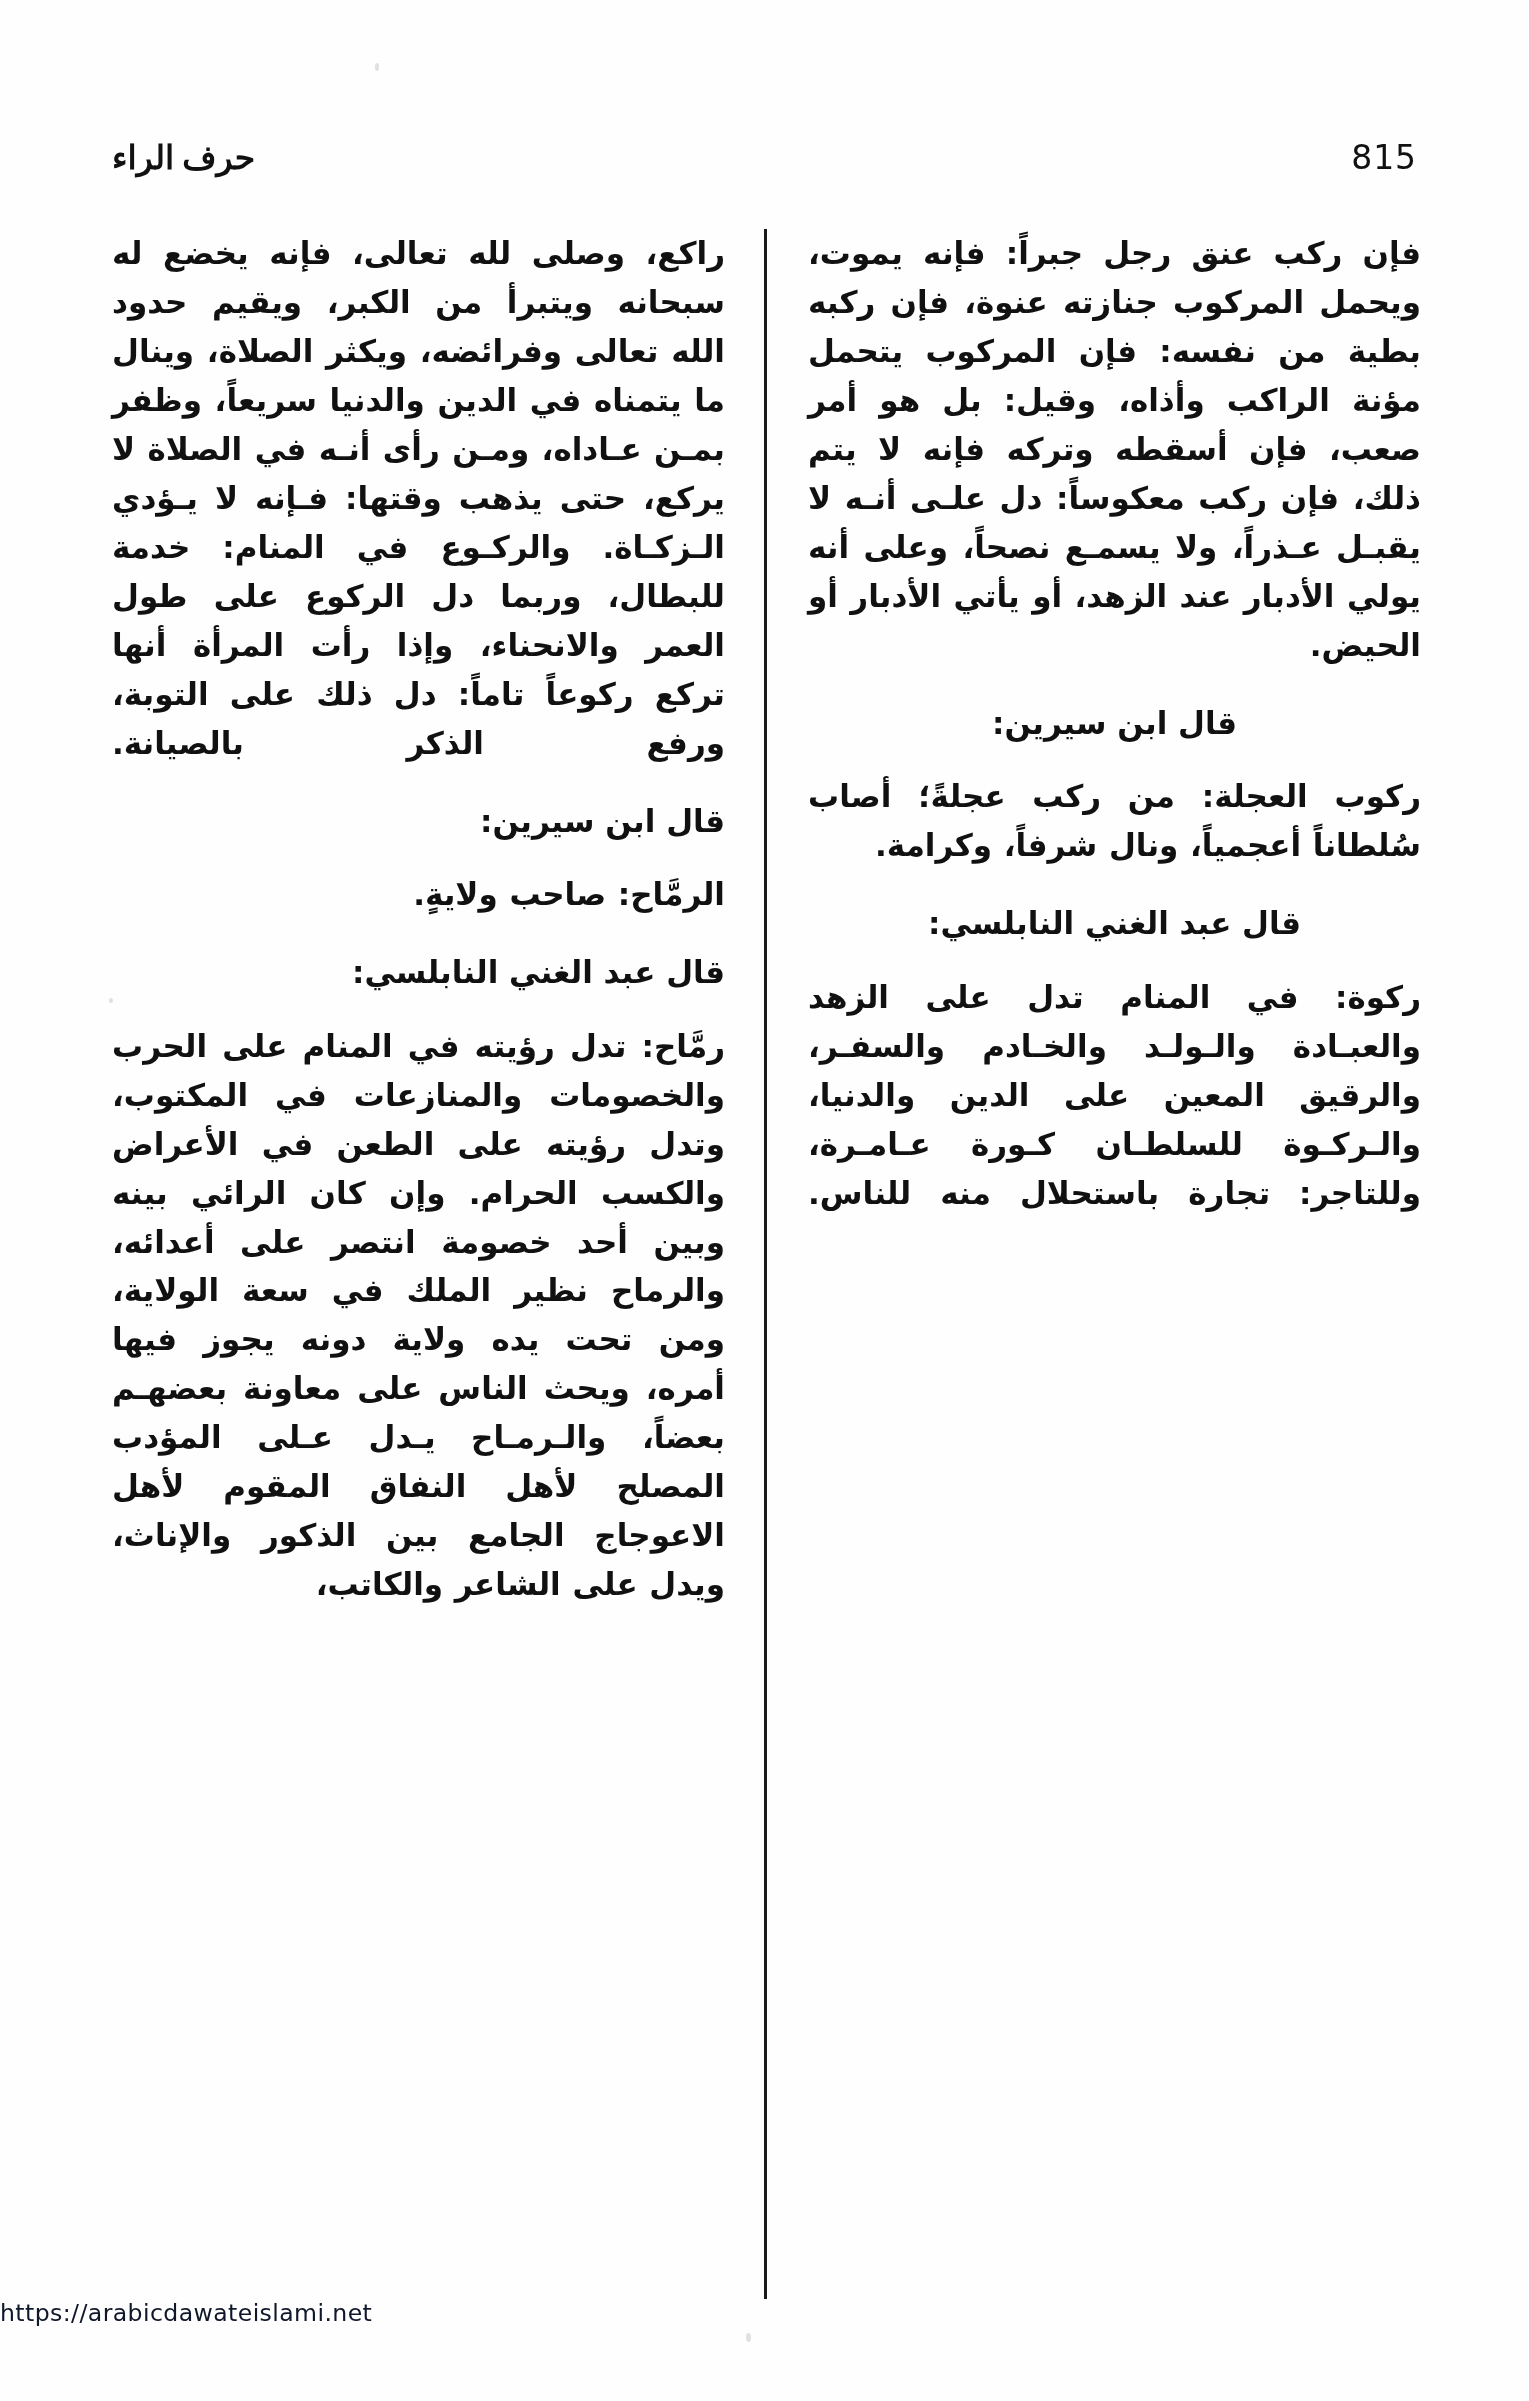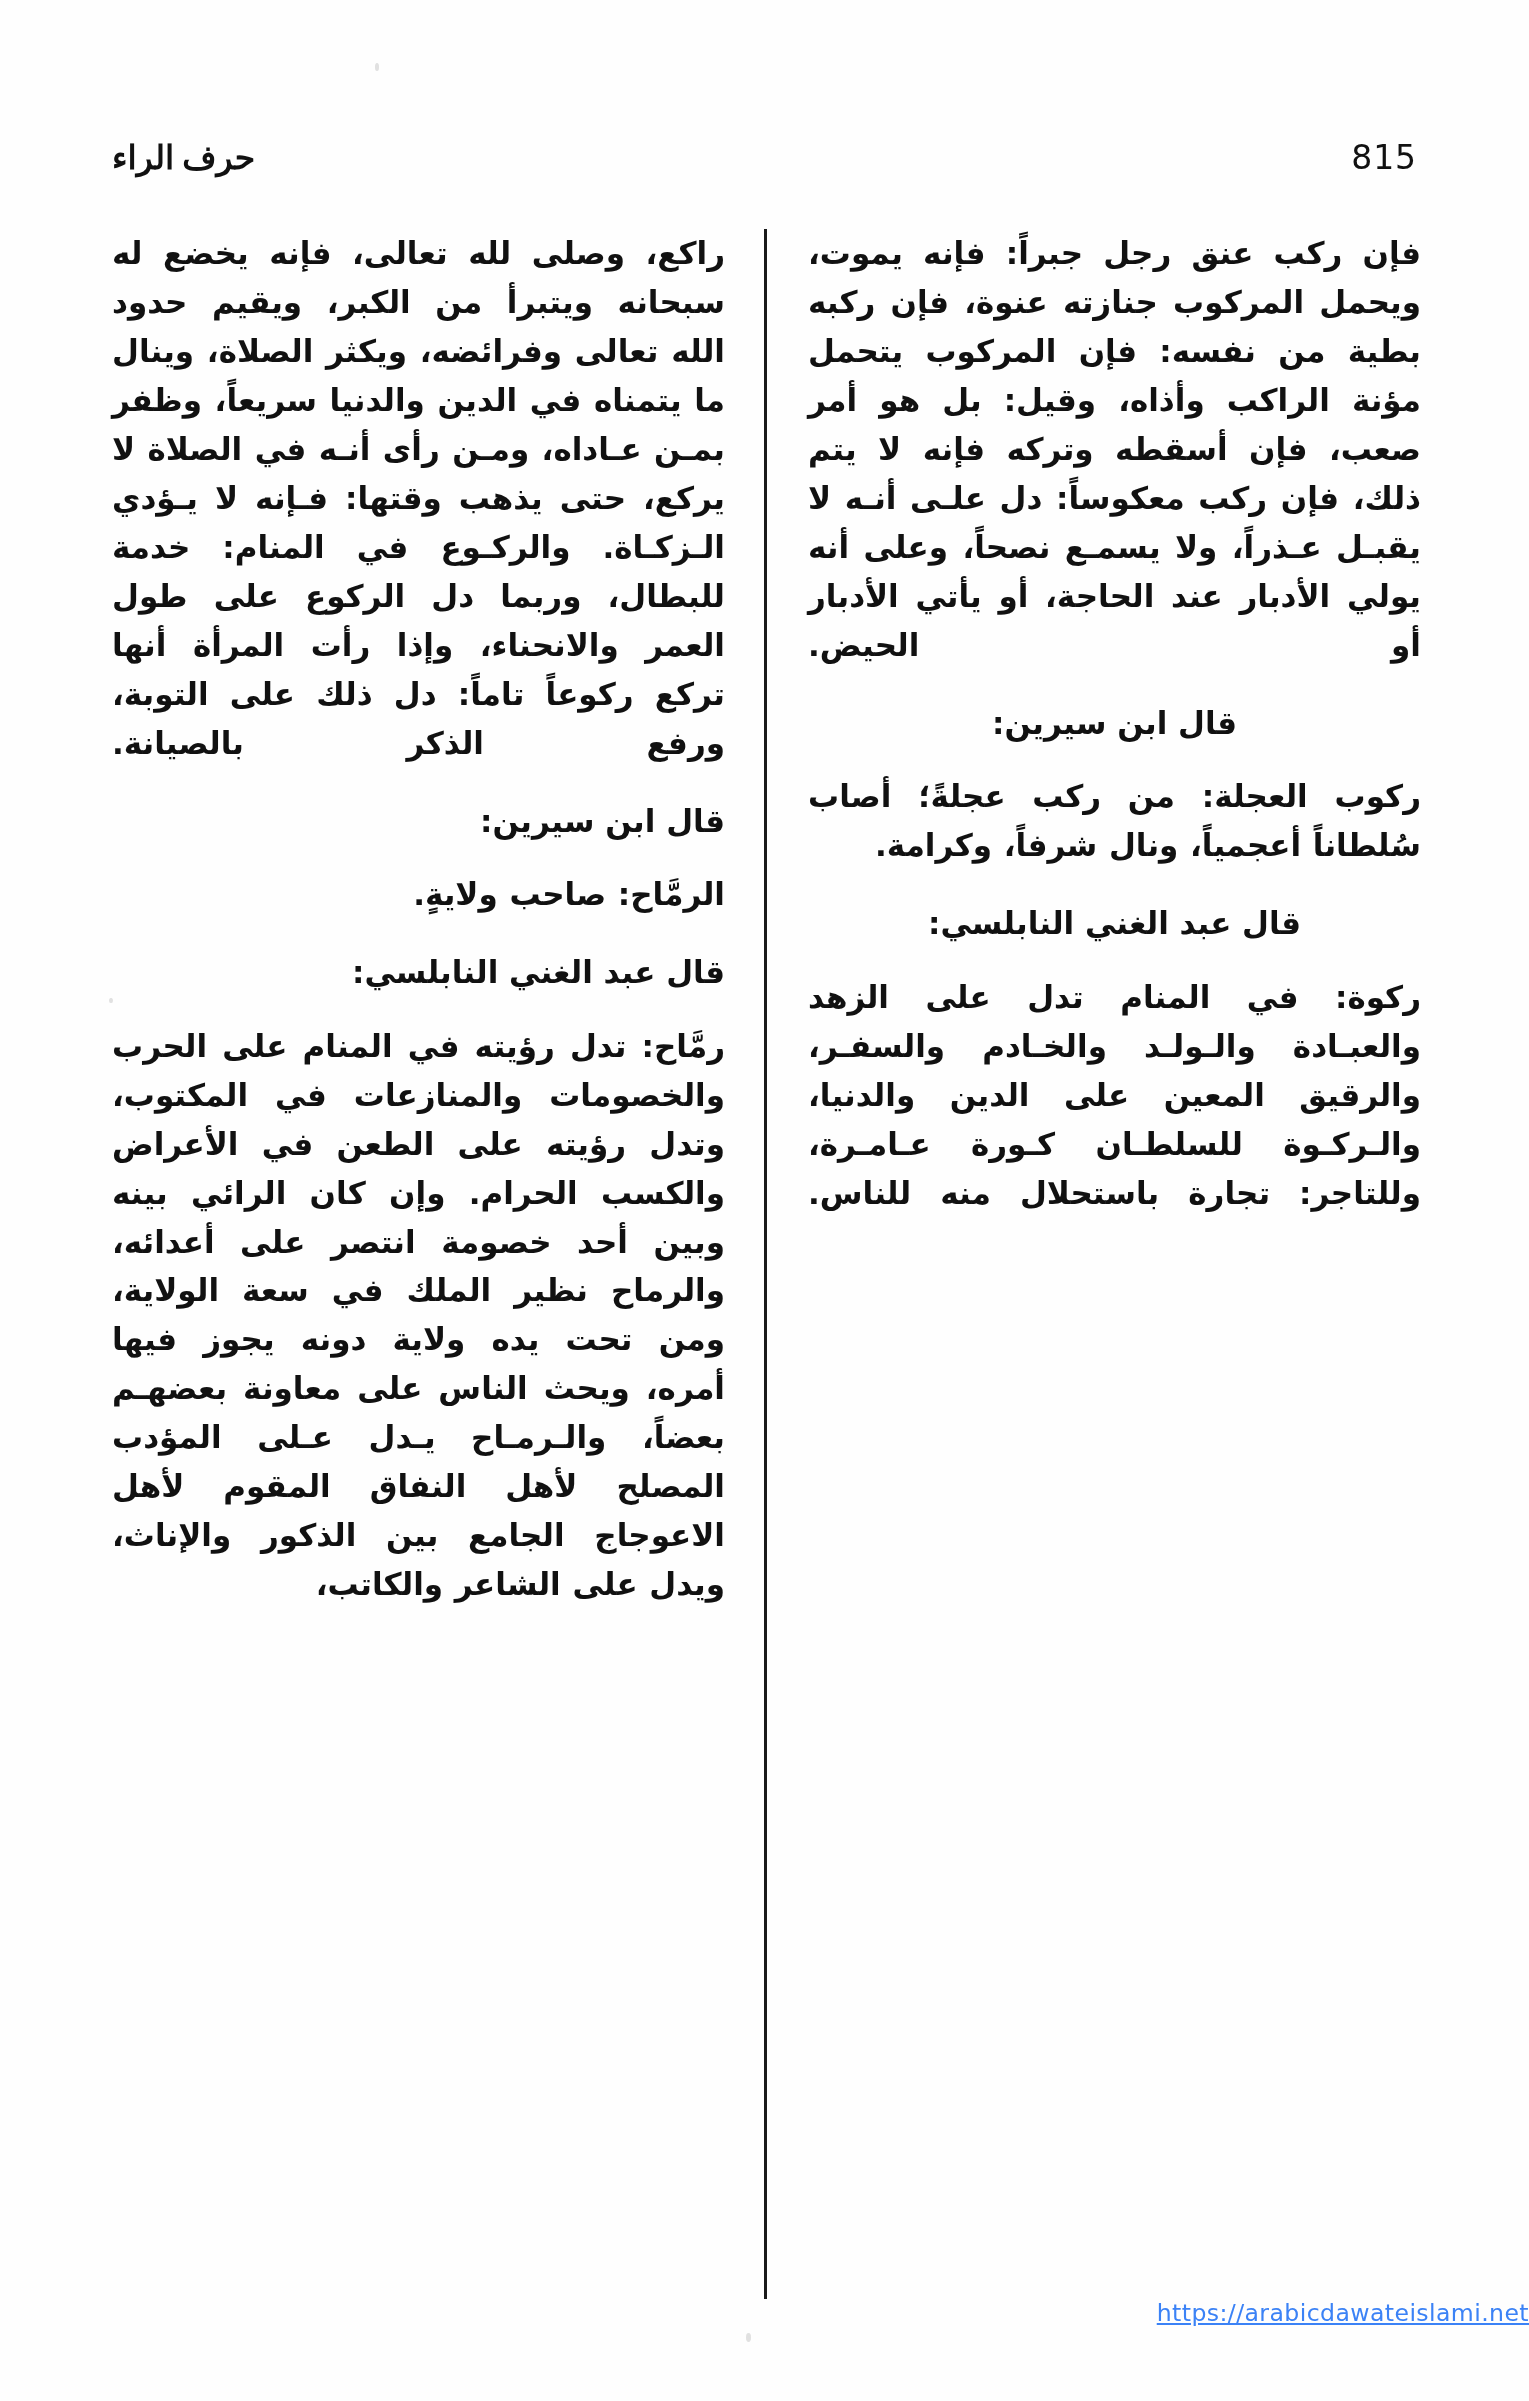--- a/index.html
+++ b/index.html
@@ -94,27 +94,26 @@
   p.heading.right-al {
     text-align: right;
   }
 
   
   .watermark {
     position: absolute;
     bottom: 74px;
     left: 0;
     width: 100%;
-    text-align: right;
+    text-align: left;
     font-size: 23.6px;
-    color: #3b82f6;
+    color: #0f172a;
     direction: ltr;
     font-family: "DejaVu Sans", sans-serif;
     letter-spacing: 0.4px;
-    text-decoration: underline;
   }
 
   
   .speck {
     position: absolute;
     background: #c9c9c9;
     border-radius: 50%;
     opacity: .55;
   }
 </style>
@@ -126,21 +125,21 @@
   <div class="running-head">
     <div class="page-number">815</div>
     <div class="chapter-title">حرف الراء</div>
   </div>
 
   <div class="col-divider"></div>
 
   <div class="columns">
 
     <div class="column">
-      <p class="para">فإن ركب عنق رجل جبراً: فإنه يموت، ويحمل المركوب جنازته عنوة، فإن ركبه بطية من نفسه: فإن المركوب يتحمل مؤنة الراكب وأذاه، وقيل: بل هو أمر صعب، فإن أسقطه وتركه فإنه لا يتم ذلك، فإن ركب معكوساً: دل علـى أنـه لا يقبـل عـذراً، ولا يسمـع نصحاً، وعلى أنه يولي الأدبار عند الحاجة، أو يأتي الأدبار أو الحيض.</p>
+      <p class="para">فإن ركب عنق رجل جبراً: فإنه يموت، ويحمل المركوب جنازته عنوة، فإن ركبه بطية من نفسه: فإن المركوب يتحمل مؤنة الراكب وأذاه، وقيل: بل هو أمر صعب، فإن أسقطه وتركه فإنه لا يتم ذلك، فإن ركب معكوساً: دل علـى أنـه لا يقبـل عـذراً، ولا يسمـع نصحاً، وعلى أنه يولي الأدبار عند الزهد، أو يأتي الأدبار أو الحيض.</p>
       <p class="heading">قال ابن سيرين:</p>
       <p class="para last-right">ركوب العجلة: من ركب عجلةً؛ أصاب سُلطاناً أعجمياً، ونال شرفاً، وكرامة.</p>
       <p class="heading">قال عبد الغني النابلسي:</p>
       <p class="para">ركوة: في المنام تدل على الزهد والعبـادة والـولـد والخـادم والسفـر، والرقيق المعين على الدين والدنيا، والـركـوة للسلطـان كـورة عـامـرة، وللتاجر: تجارة باستحلال منه للناس.</p>
     </div>
 
     <div class="column">
       <p class="para">راكع، وصلى لله تعالى، فإنه يخضع له سبحانه ويتبرأ من الكبر، ويقيم حدود الله تعالى وفرائضه، ويكثر الصلاة، وينال ما يتمناه في الدين والدنيا سريعاً، وظفر بمـن عـاداه، ومـن رأى أنـه في الصلاة لا يركع، حتى يذهب وقتها: فـإنه لا يـؤدي الـزكـاة. والركـوع في المنام: خدمة للبطال، وربما دل الركوع على طول العمر والانحناء، وإذا رأت المرأة أنها تركع ركوعاً تاماً: دل ذلك على التوبة، ورفع الذكر بالصيانة.</p>
       <p class="heading right-al">قال ابن سيرين:</p>
       <p class="para last-right">الرمَّاح: صاحب ولايةٍ.</p>

